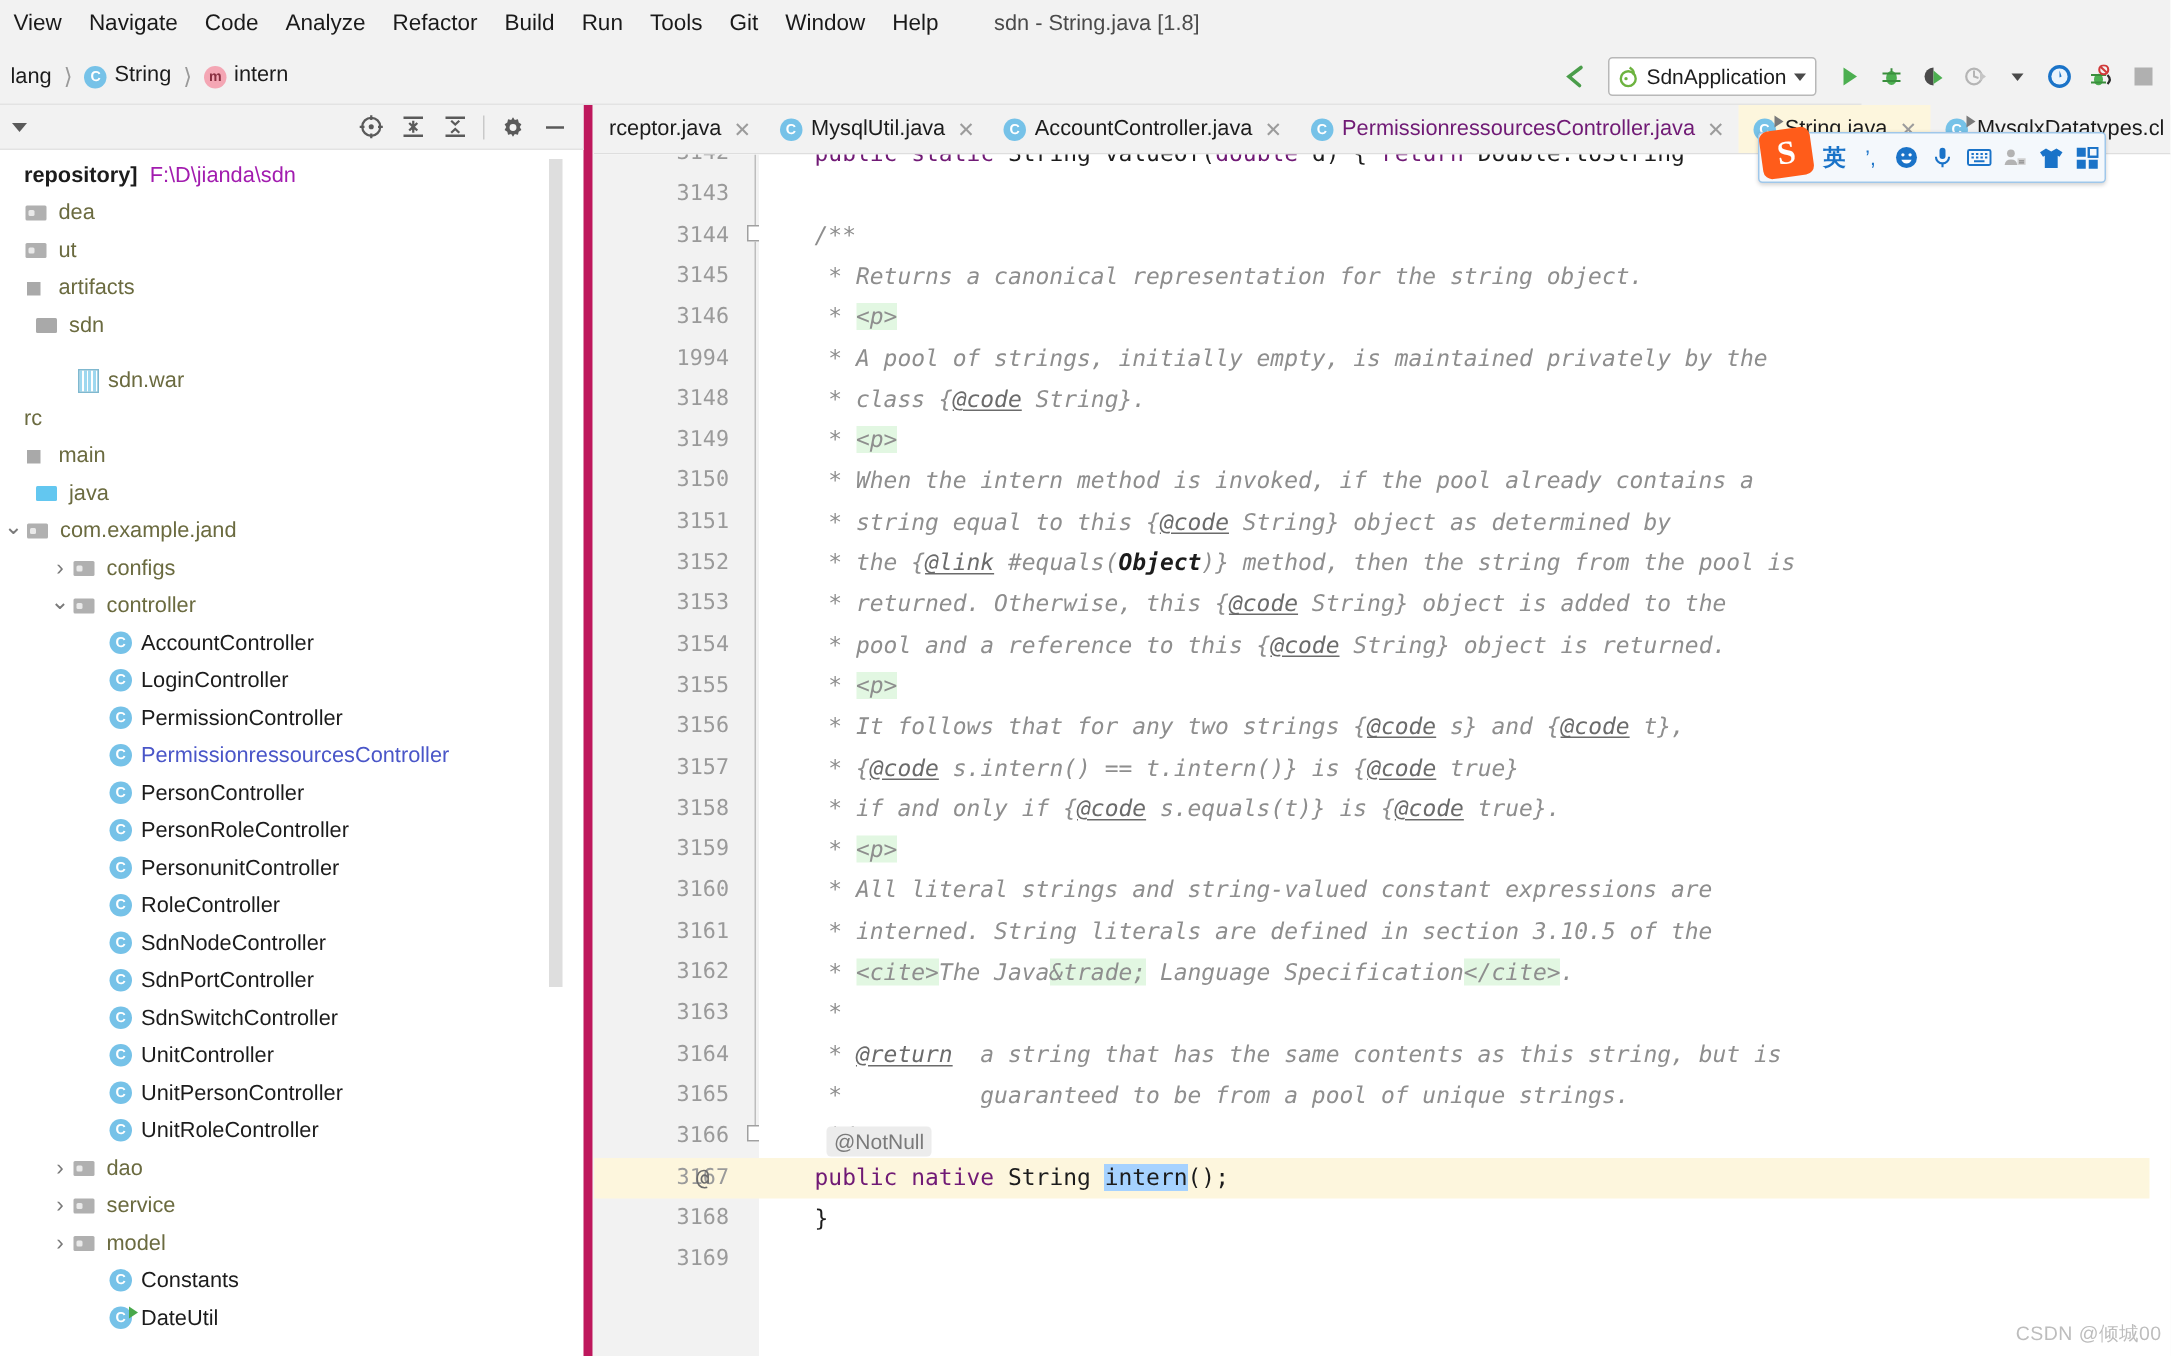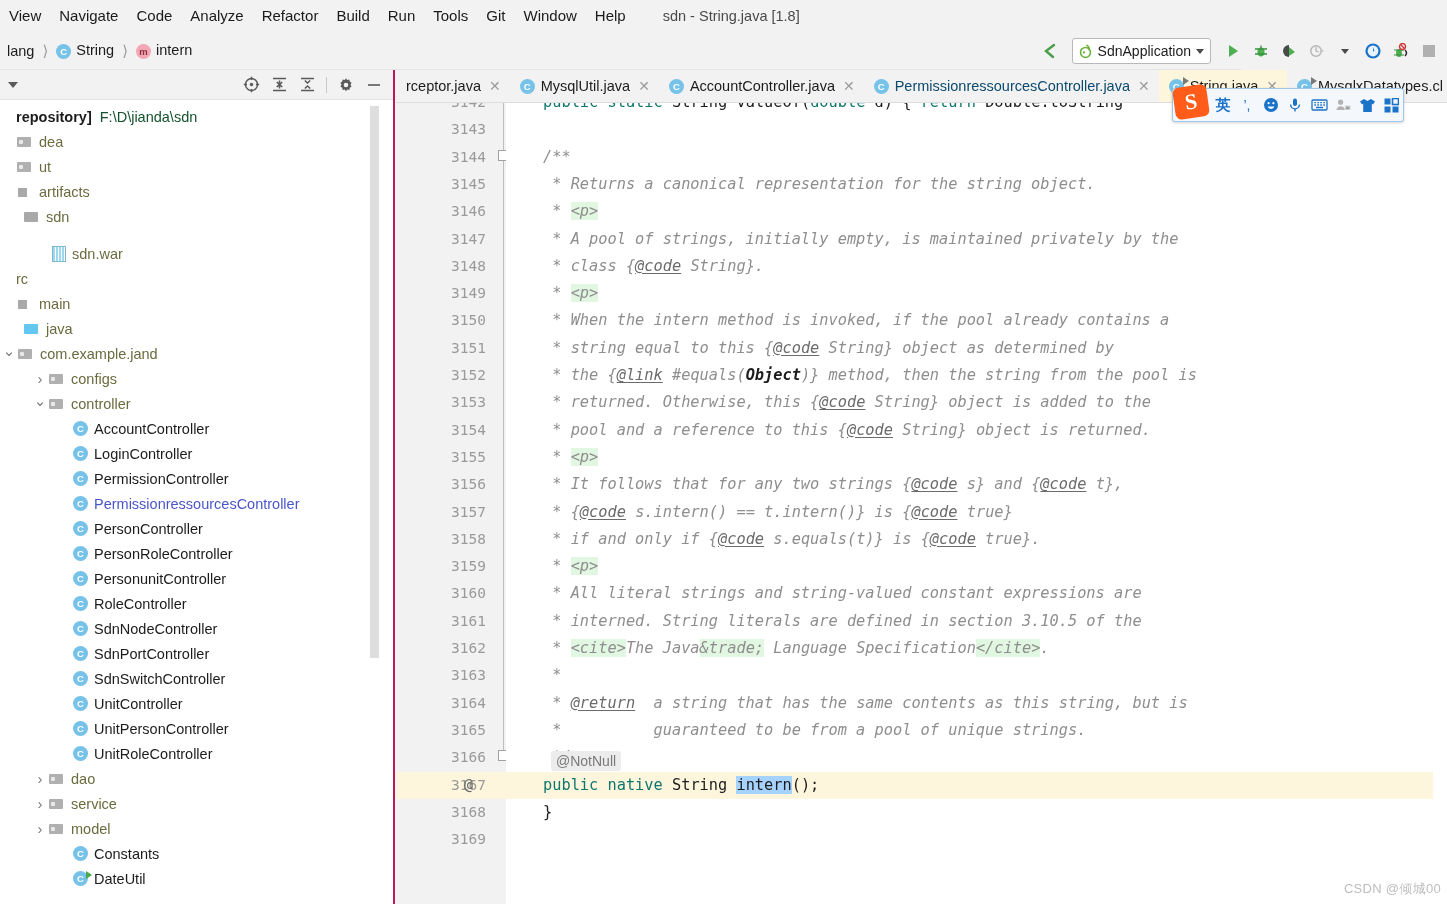--- a/index.html
+++ b/index.html
@@ -54,42 +54,42 @@
     background: #ffffff; border: 1px solid #b8b8b8; border-radius: 3px;
     padding: 0 6px 0 5px; gap: 5px; margin: 0 6px;
   }
   .runconfig-label { font-size: 14px; color: #1c1c1c; white-space: nowrap; }
   .caret { width: 0; height: 0; border-left: 4px solid transparent;
            border-right: 4px solid transparent; border-top: 5px solid #4a4a4a; }
 
   
   .panel {
     position: absolute; left: 0; top: 70px; width: 395px; height: 834px;
-    background: #ffffff; border-right: 2px solid #be185d;
+    background: #ffffff; border-right: 6px solid #be185d;
   }
   .panel-head {
     height: 30px; background: #f2f2f2; display: flex; align-items: center;
     border-bottom: 1px solid #e3e3e3;
   }
   .panel-caret { margin-left: 8px; width:0;height:0;
       border-left:5px solid transparent;border-right:5px solid transparent;
       border-top:6px solid #5a5a5a; }
   .panel-tools { margin-left: auto; display: flex; align-items: center;
                  gap: 10px; padding-right: 10px; }
   .pt { width: 18px; height: 18px; display:flex; align-items:center;
         justify-content:center; cursor: default; }
   .pt-div { width: 1px; height: 16px; background: #c9c9c9; }
 
   .tree {
     position: absolute; left: 0; top: 30px; width: 380px; height: 804px;
     overflow: hidden; padding-top: 4px; background: #ffffff;
   }
   .row { height: 25px; display: flex; align-items: center; white-space: nowrap; }
   .row-label { font-size: 14.5px; color: #1c1c1c; }
-  .row-label.dim { color: #14532d; }
+  .row-label.dim { color: #a21caf; }
   .row-label.bold { font-weight: bold; }
   .row-label.blue { color: #4a56c8; }
   .row-label.olive { color: #6b6b40; }
   .arrow {
     width: 16px; display: inline-flex; justify-content: center;
     align-items: center; color: #7a7a7a; font-size: 11px;
   }
   .arrow.r::before { content: "\203A"; font-size: 15px; }
   .arrow.d::before { content: "\2304"; font-size: 15px; position: relative; top:-3px;}
   .ic { width: 18px; height: 16px; margin-right: 5px; display:inline-block;
@@ -137,21 +137,21 @@
     position: absolute; left: 396px; top: 70px; width: 1051px; height: 33px;
     background: #f2f2f2; display: flex; align-items: stretch; overflow: hidden;
     border-bottom: 1px solid #dedede;
   }
   .tab {
     display: flex; align-items: center; padding: 0 8px 0 10px; gap: 6px;
     font-size: 14.5px; color: #1c1c1c; white-space: nowrap; cursor: default;
     border-right: 1px solid transparent;
   }
   .tab.active { background: #fdf6dd; }
-  .tab-lbl.blue { color: #0c4a6e; }
+  .tab-lbl.blue { color: #701a75; }
   .tab-x { color: #9c9c9c; font-size: 14px; padding-left: 2px; }
   .tabicon {
     width:15px;height:15px;border-radius:50%;background:#76c2e8;color:#fff;
     font-size:9.5px;font-weight:bold;display:inline-flex;align-items:center;
     justify-content:center; flex:0 0 auto;
   }
   .tabicon.with-run { position: relative; }
   .tabicon.with-run::after{
     content:""; position:absolute; right:-5px; top:-2px;
     width:0;height:0;border-left:6px solid #7a7a7a;
@@ -183,21 +183,21 @@
   .codeline {
     position: absolute; left: 0; height: 27.3px; line-height: 27.3px;
     font-family: "DejaVu Sans Mono", monospace; font-size: 15.3px;
     white-space: pre; color: #1c1c1c;
   }
   .doc { color: #8e8e8e; font-style: italic; }
   .htmltag { background: #e2f7e2; color: #8e8e8e; font-style: italic; }
   .jtag { color: #6b6b6b; font-style: italic;
           text-decoration: underline; text-underline-offset: 2px; }
   .bold-obj { color: #1c1c1c; font-weight: bold; font-style: italic; }
-  .kw { color: #0f766e; text-align: center; }
+  .kw { color: #701a75; text-align: center; }
   .sel { background: #a6d2ff; }
   .curline-bg {
     position: absolute; left: 0; width: 1051px; height: 27.3px;
     background: #fdf6dd;
   }
   .inlay {
     position: absolute; font-family: "Liberation Sans", sans-serif;
     font-size: 14px; color: #7a7a7a; background: #ececec;
     border-radius: 3px; padding: 1px 5px; line-height: 18px;
   }
@@ -578,21 +578,21 @@
         <div class="ln" style="top: -14px; left: -110px;">3142</div>
         <div class="codeline" style="top: -14px; left: 37px;"><span class="kw">public</span> <span class="kw">static</span> String <span style="color:#1c1c1c">valueOf</span>(<span class="kw">double</span> d) { <span class="kw">return</span> Double.toString</div>
         <div class="ln" style="top: 13.3px; left: -110px;">3143</div>
         <div class="codeline" style="top: 13.3px; left: 37px;"></div>
         <div class="ln" style="top: 40.6px; left: -110px;">3144</div>
         <div class="codeline" style="top: 40.6px; left: 37px;"><span class="doc">/**</span></div>
         <div class="ln" style="top: 67.9px; left: -110px;">3145</div>
         <div class="codeline" style="top: 67.9px; left: 37px;"><span class="doc"> * Returns a canonical representation for the string object.</span></div>
         <div class="ln" style="top: 95.2px; left: -110px;">3146</div>
         <div class="codeline" style="top: 95.2px; left: 37px;"><span class="doc"> * </span><span class="htmltag">&lt;p&gt;</span></div>
-        <div class="ln" style="top: 122.5px; left: -110px;">3147</div>
+        <div class="ln" style="top: 122.5px; left: -110px;">1994</div>
         <div class="codeline" style="top: 122.5px; left: 37px;"><span class="doc"> * A pool of strings, initially empty, is maintained privately by the</span></div>
         <div class="ln" style="top: 149.8px; left: -110px;">3148</div>
         <div class="codeline" style="top: 149.8px; left: 37px;"><span class="doc"> * class </span><span class="doc">{</span><span class="jtag">@code</span><span class="doc"> String}.</span></div>
         <div class="ln" style="top: 177.1px; left: -110px;">3149</div>
         <div class="codeline" style="top: 177.1px; left: 37px;"><span class="doc"> * </span><span class="htmltag">&lt;p&gt;</span></div>
         <div class="ln" style="top: 204.4px; left: -110px;">3150</div>
         <div class="codeline" style="top: 204.4px; left: 37px;"><span class="doc"> * When the intern method is invoked, if the pool already contains a</span></div>
         <div class="ln" style="top: 231.7px; left: -110px;">3151</div>
         <div class="codeline" style="top: 231.7px; left: 37px;"><span class="doc"> * string equal to this </span><span class="doc">{</span><span class="jtag">@code</span><span class="doc"> String} object as determined by</span></div>
         <div class="ln" style="top: 259px; left: -110px;">3152</div>

